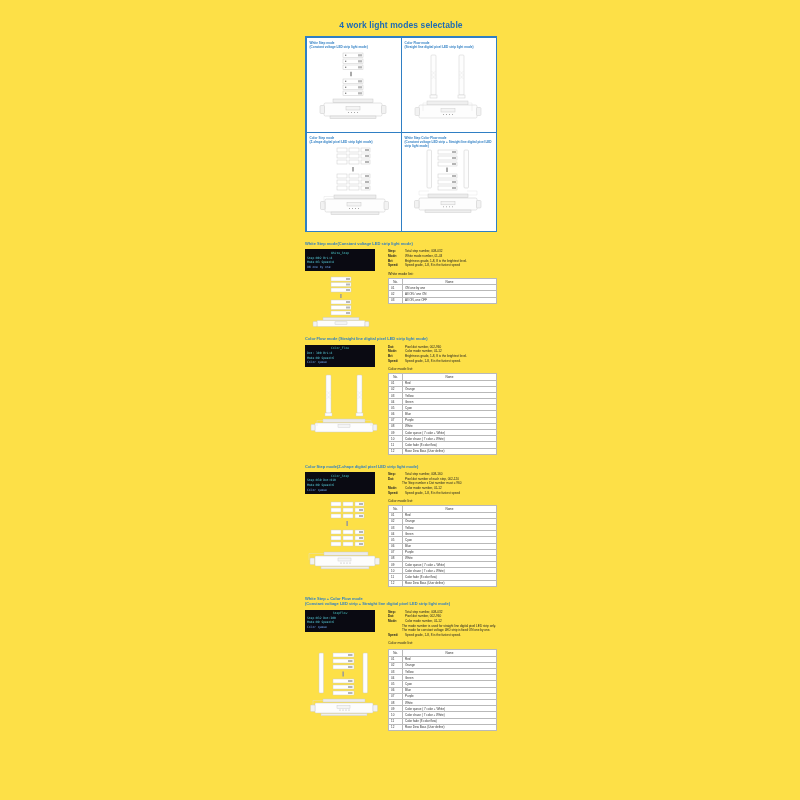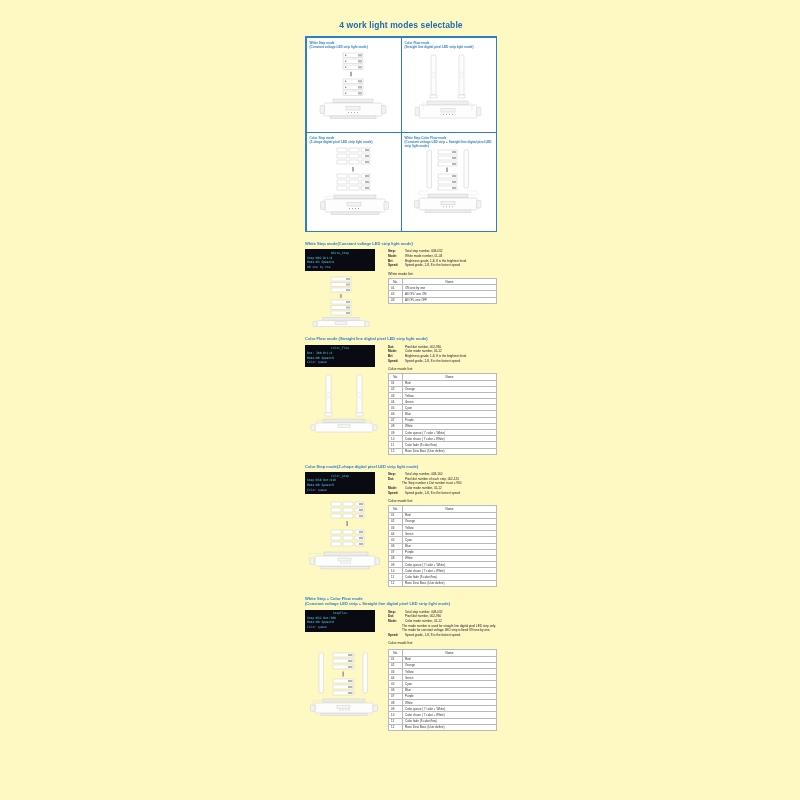--- a/index.html
+++ b/index.html
@@ -1,17 +1,17 @@
 <!DOCTYPE html>
 <html><head>
 <meta charset="utf-8">
 <style>
   html,body{margin:0;padding:0;background:#ffffff;}
   body{width:800px;height:800px;font-family:"Liberation Sans",sans-serif;color:#333;overflow:hidden;}
-  .page{position:relative;width:800px;height:800px;background:#fef9c3;}
+  .page{position:relative;width:800px;height:800px;background:#fde047;}
   .sheet{position:absolute;left:305px;top:0;width:192px;}
 
   .doc-title{
     text-align:center;color:#1d6bb5;font-weight:bold;font-size:8.5px;
     letter-spacing:.1px;margin:20px 0 6px 0;
   }
 
   
   .grid{display:grid;grid-template-columns:1fr 1fr;width:190px;border:1px solid #2f7fc4;}
   .cell{border:1px solid #2f7fc4;margin:-0.5px;position:relative;padding:3px 3px 2px 3px;box-sizing:border-box;height:96px;background:#fff;}

